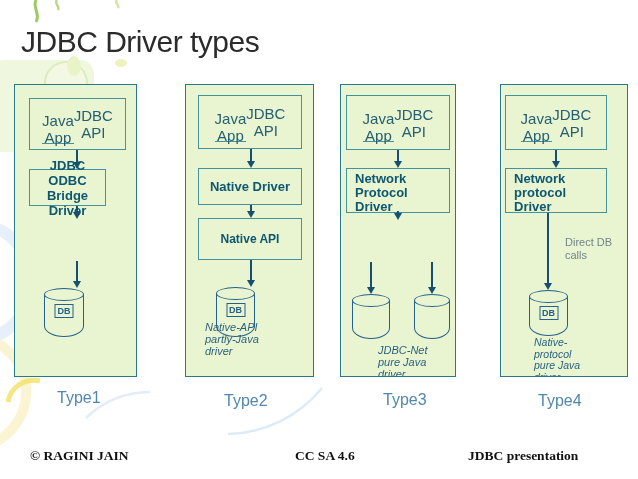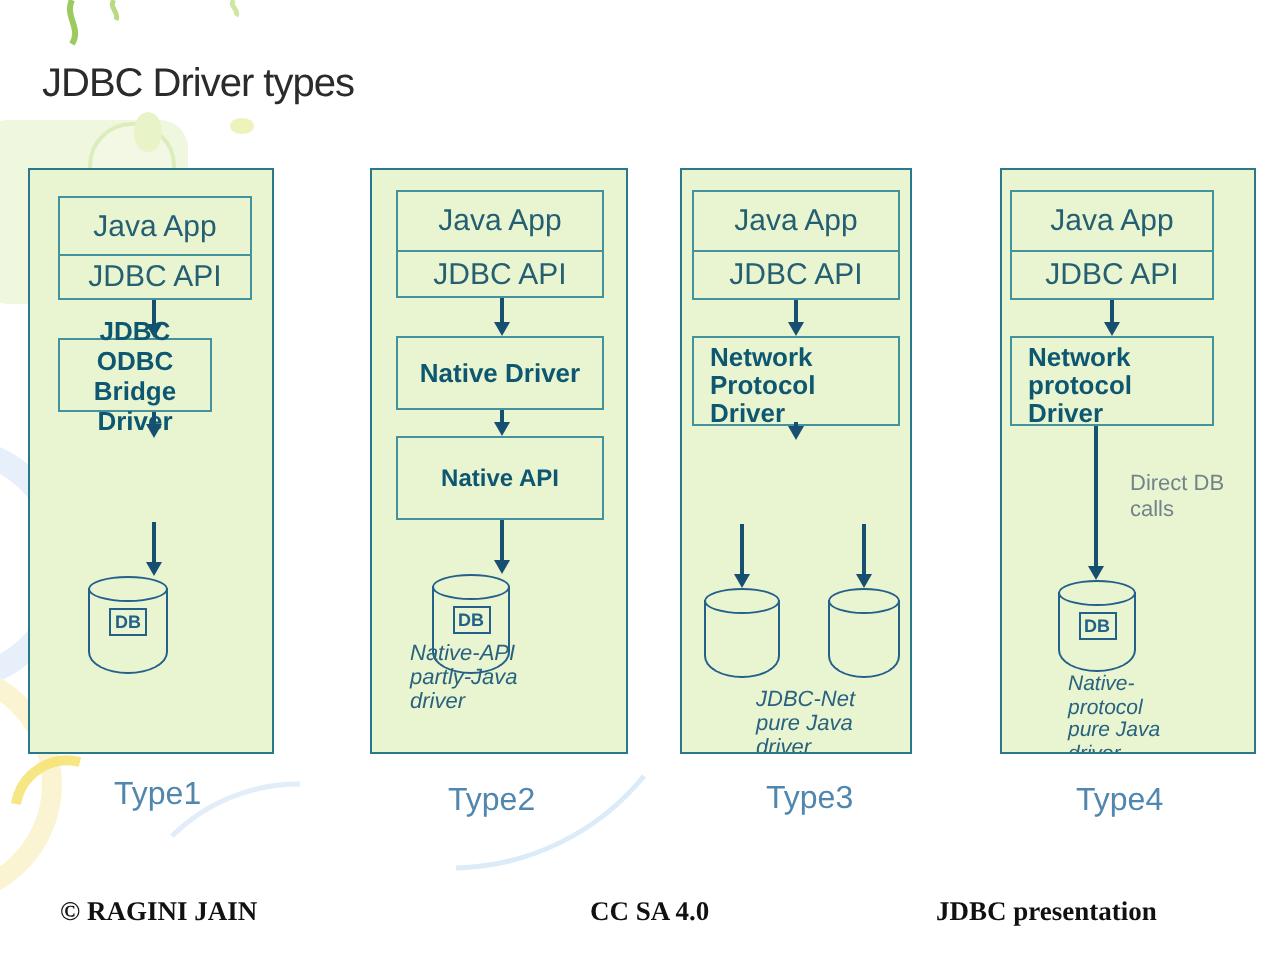--- a/index.html
+++ b/index.html
@@ -4,37 +4,37 @@
 <style>
   html,body { margin:0; padding:0; background:#fff; }
   * { box-sizing:border-box; }
   .slide {
     position:relative; width:638px; height:479px; background:#ffffff;
     overflow:hidden; font-family:"Liberation Sans", sans-serif;
   }
   .deco { position:absolute; left:0; top:0; z-index:0; }
   .title {
     position:absolute; left:21px; top:26px; z-index:3;
-    font-size:20px; line-height:32px; color:#2b2b2b; letter-spacing:-0.5px;
+    font-size:30px; line-height:32px; color:#2b2b2b; letter-spacing:-0.5px;
   }
   .panel {
     position:absolute; z-index:2; overflow:hidden;
     background:var(--c-panel-fill); border:1.5px solid var(--c-panel-border);
   }
   #panel1 { left:14px;  top:84px; width:123px; height:293px; }
   #panel2 { left:185px; top:84px; width:129px; height:293px; }
   #panel3 { left:340px; top:84px; width:116px; height:293px; }
   #panel4 { left:500px; top:84px; width:128px; height:293px; }
 
   .box {
     position:absolute; border:1.3px solid var(--c-box-border);
     background:var(--c-panel-fill);
     display:flex; align-items:center; justify-content:center; text-align:center;
   }
-  .appbox { flex-direction:column; padding:0; align-items:stretch; }
+  .appbox { flex-direction:row; padding:16px; align-items:stretch; }
   .appbox .row {
     display:flex; align-items:center; justify-content:center;
     color:var(--c-text-dark); font-size:15px;
   }
   .appbox .row1 { height:30px; border-bottom:1.3px solid var(--c-box-border); }
   #panel1 .appbox .row1 { height:29px; }
   .appbox .row2 { flex:1; }
 
   .driverbox {
     font-weight:bold; font-size:13px; line-height:15px;
@@ -251,15 +251,15 @@
       <div class="dbchip">DB</div>
     </div>
     <div class="caption" style="left:33px; top:252px; width:80px;">Native-
 protocol
 pure Java
 driver</div>
   </div>
   <div class="typelabel" id="type4">Type4</div>
 
   <div class="footer-item" id="footer-left">© RAGINI JAIN</div>
-  <div class="footer-item" id="footer-center">CC SA 4.0</div>
+  <div class="footer-item" id="footer-center">CC SA 4.6</div>
   <div class="footer-item" id="footer-right">JDBC presentation</div>
 </div>
 
 </body></html>

